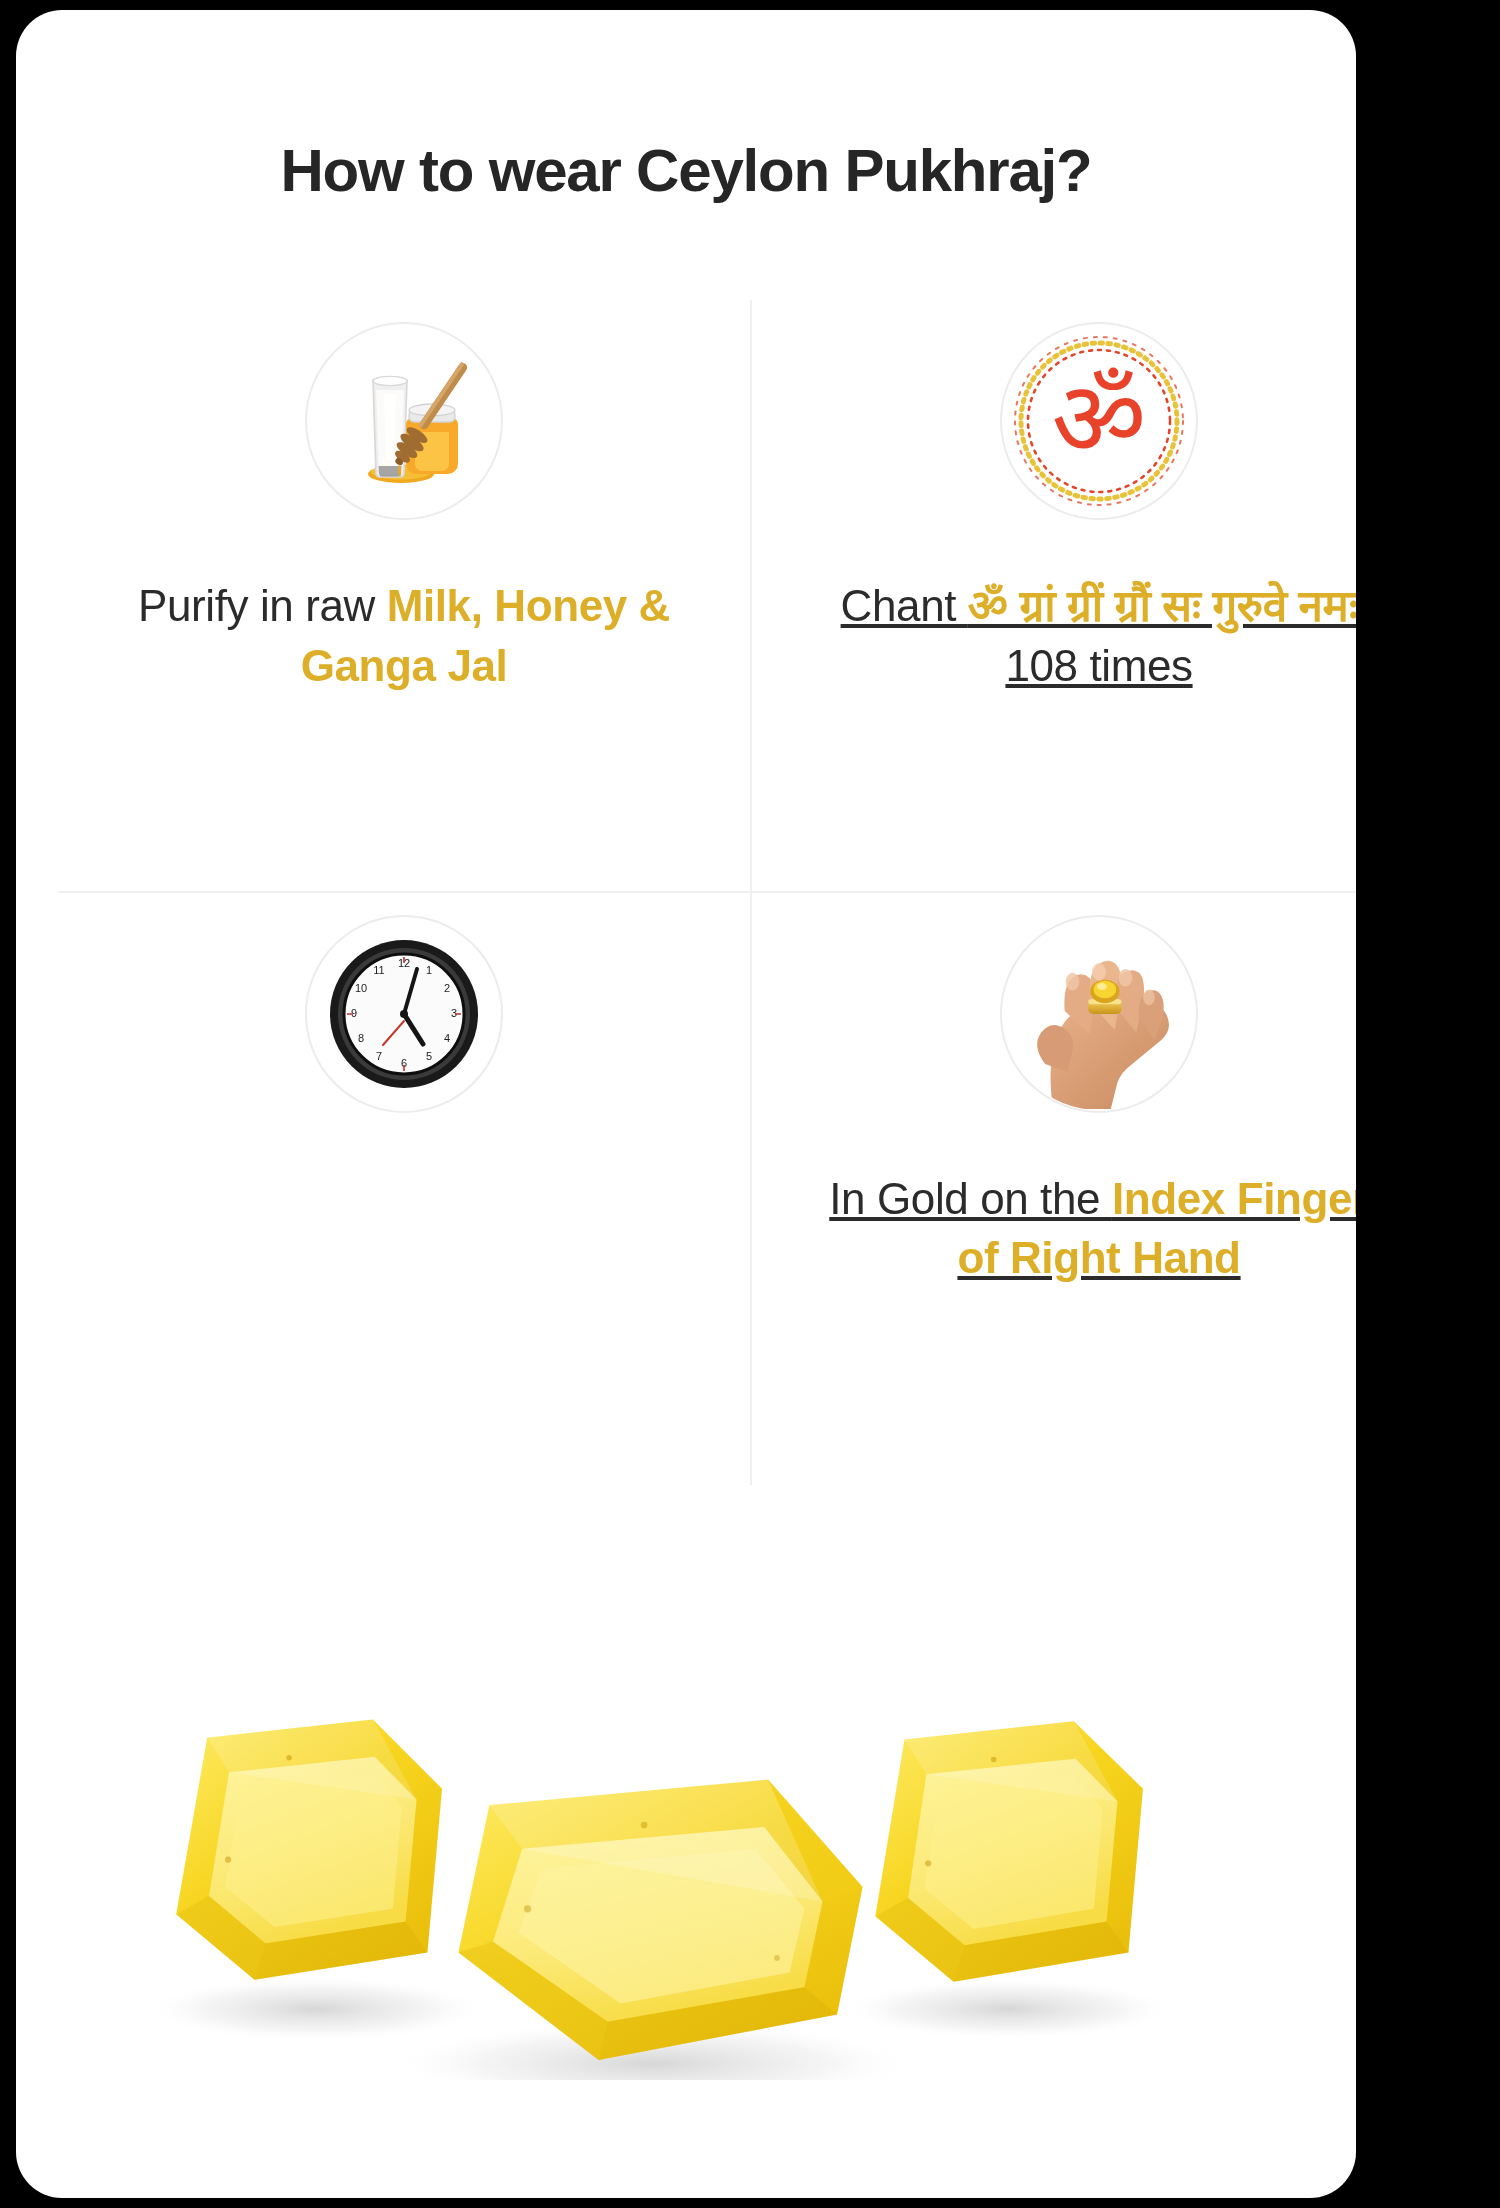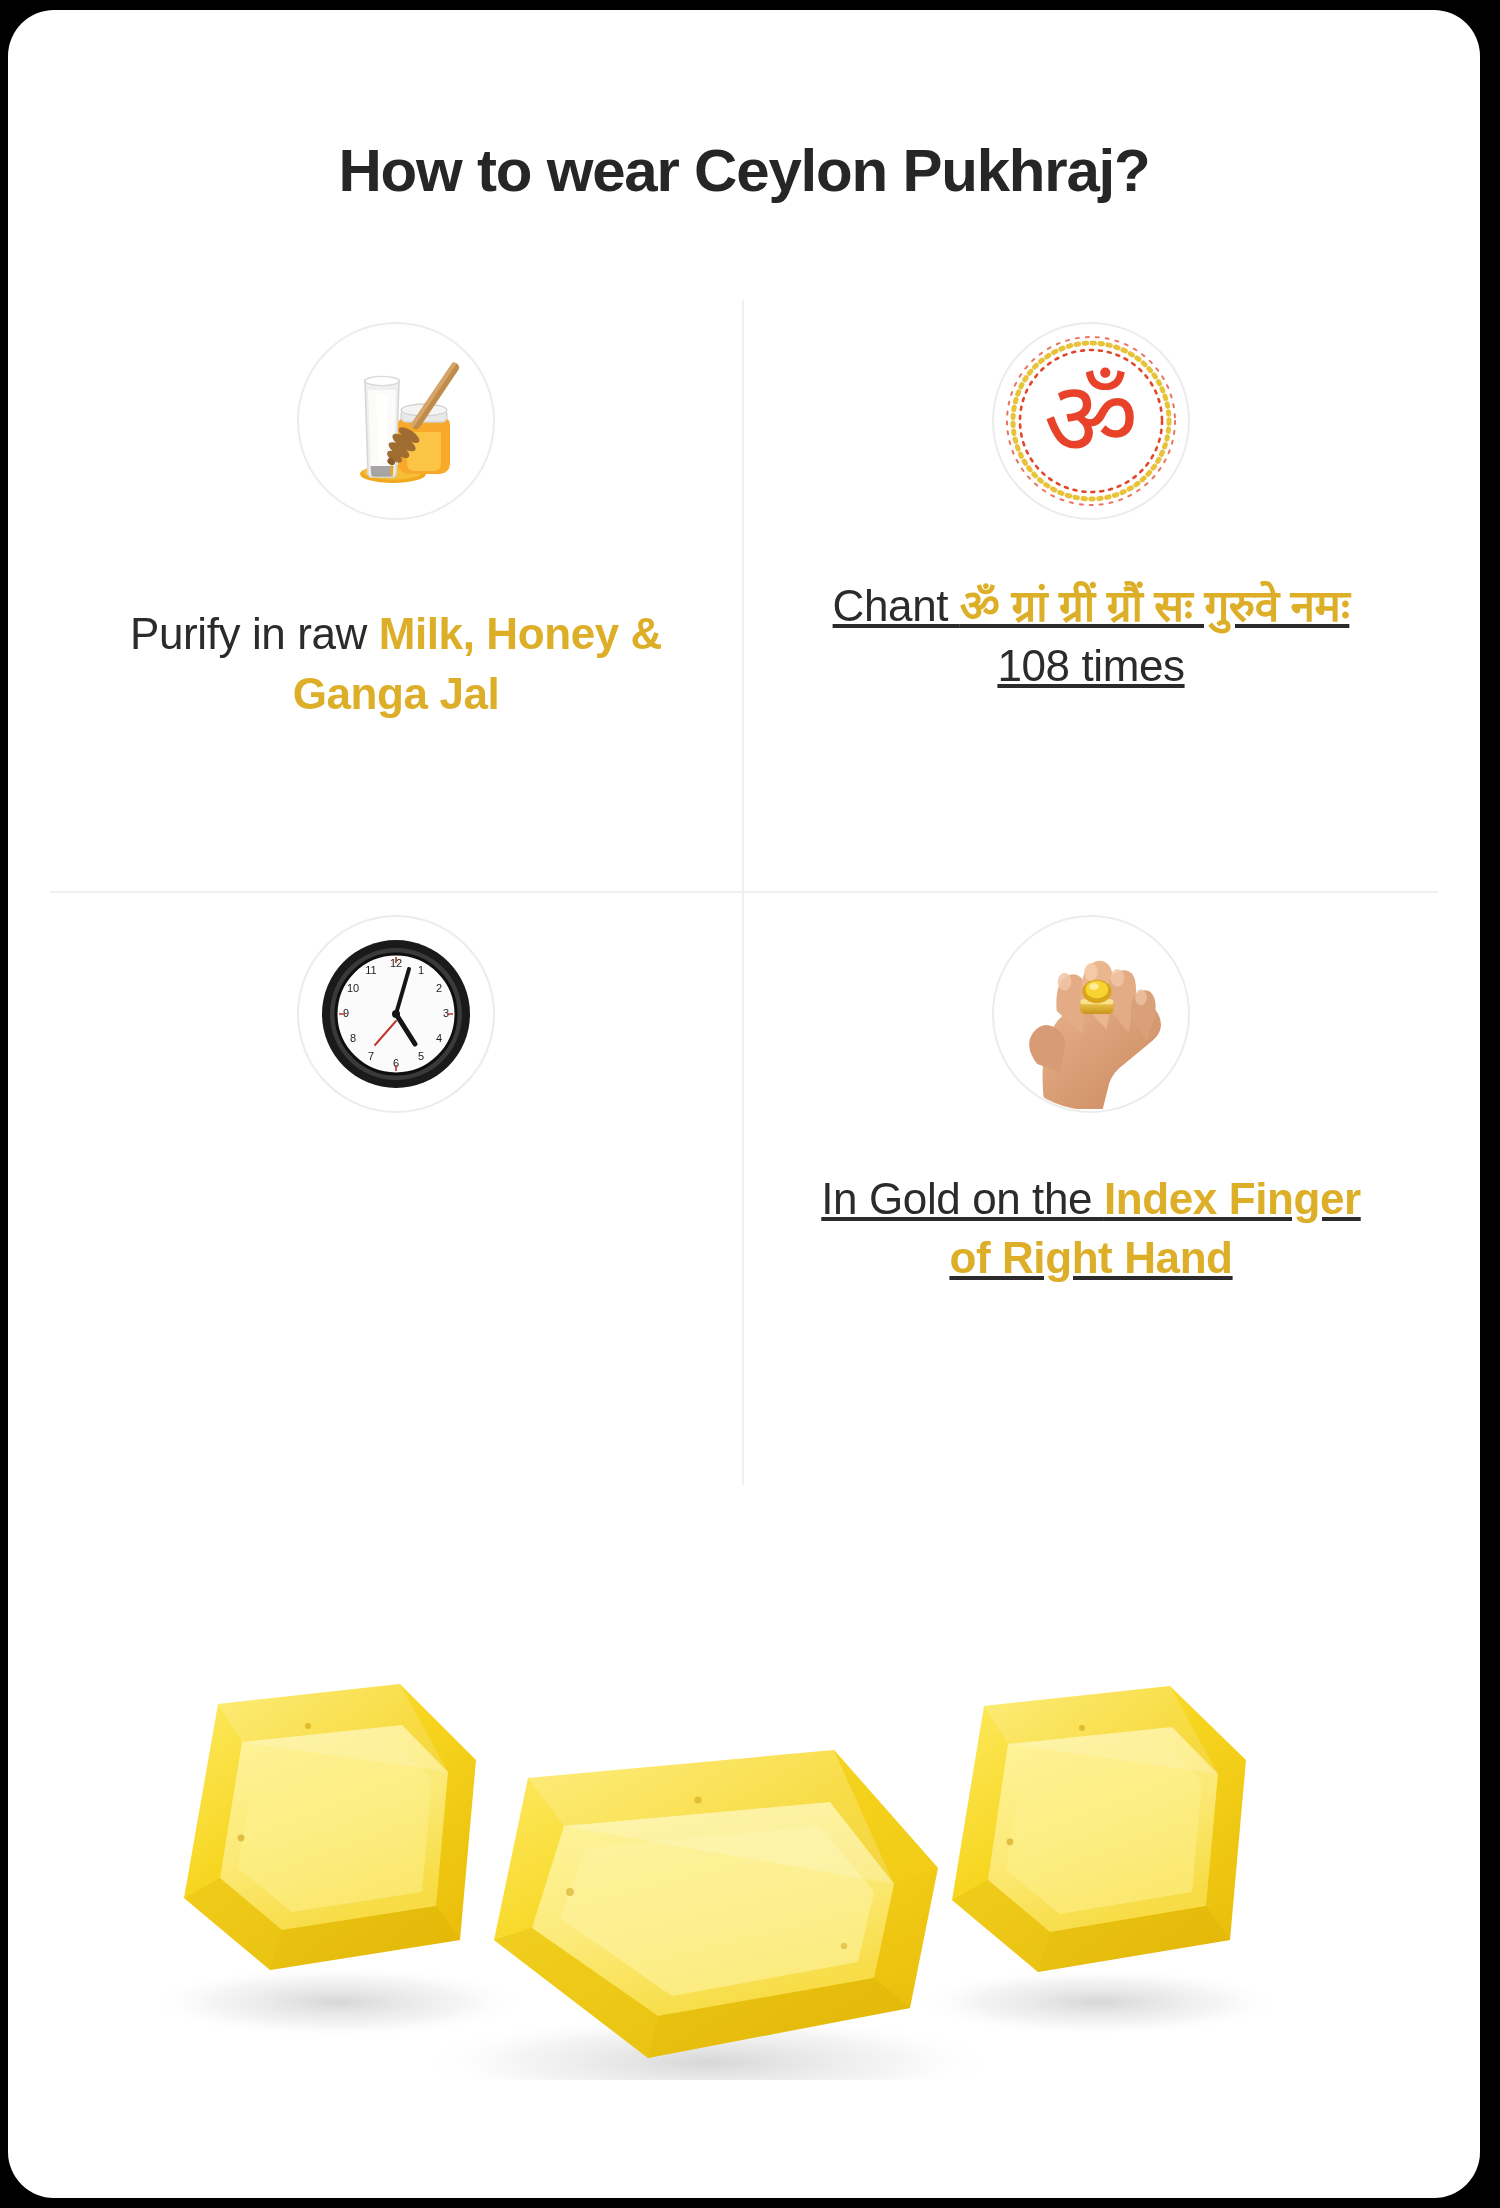--- a/index.html
+++ b/index.html
@@ -7,23 +7,23 @@
   html, body {
     width: 1500px;
     height: 2208px;
     background: #000000;
     font-family: "Liberation Sans", sans-serif;
     overflow: hidden;
   }
 
   .card {
     position: absolute;
-    left: 8px;
+    left: 16px;
     top: 10px;
-    width: 1472px;
+    width: 1340px;
     height: 2188px;
     background: #ffffff;
     border-radius: 46px;
     overflow: hidden;
   }
 
   .page-title {
     position: absolute;
     top: 128px;
     left: 0;
@@ -50,21 +50,21 @@
 
   .step-cell {
     position: relative;
     display: flex;
     flex-direction: column;
     align-items: center;
     padding: 22px 46px 0 46px;
   }
 
   
-  .step-cell.c-left  { border-right: 2px solid #f0f0f0; gap: 28px; }
+  .step-cell.c-left  { border-right: 2px solid #f0f0f0; }
   .step-cell.r-top   { border-bottom: 2px solid #f0f0f0; }
 
   .icon-badge {
     width: 198px;
     height: 198px;
     border-radius: 50%;
     border: 2px solid #ececec;
     background: #ffffff;
     display: flex;
     align-items: center;

